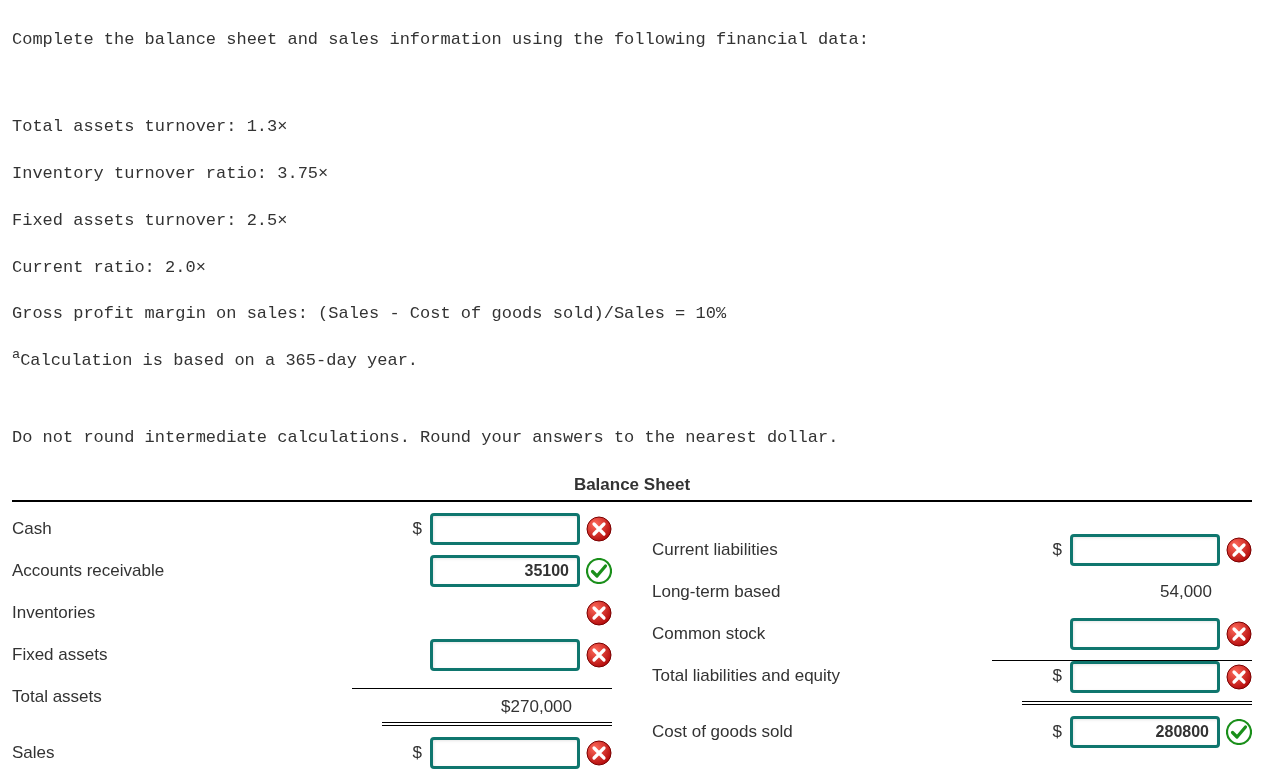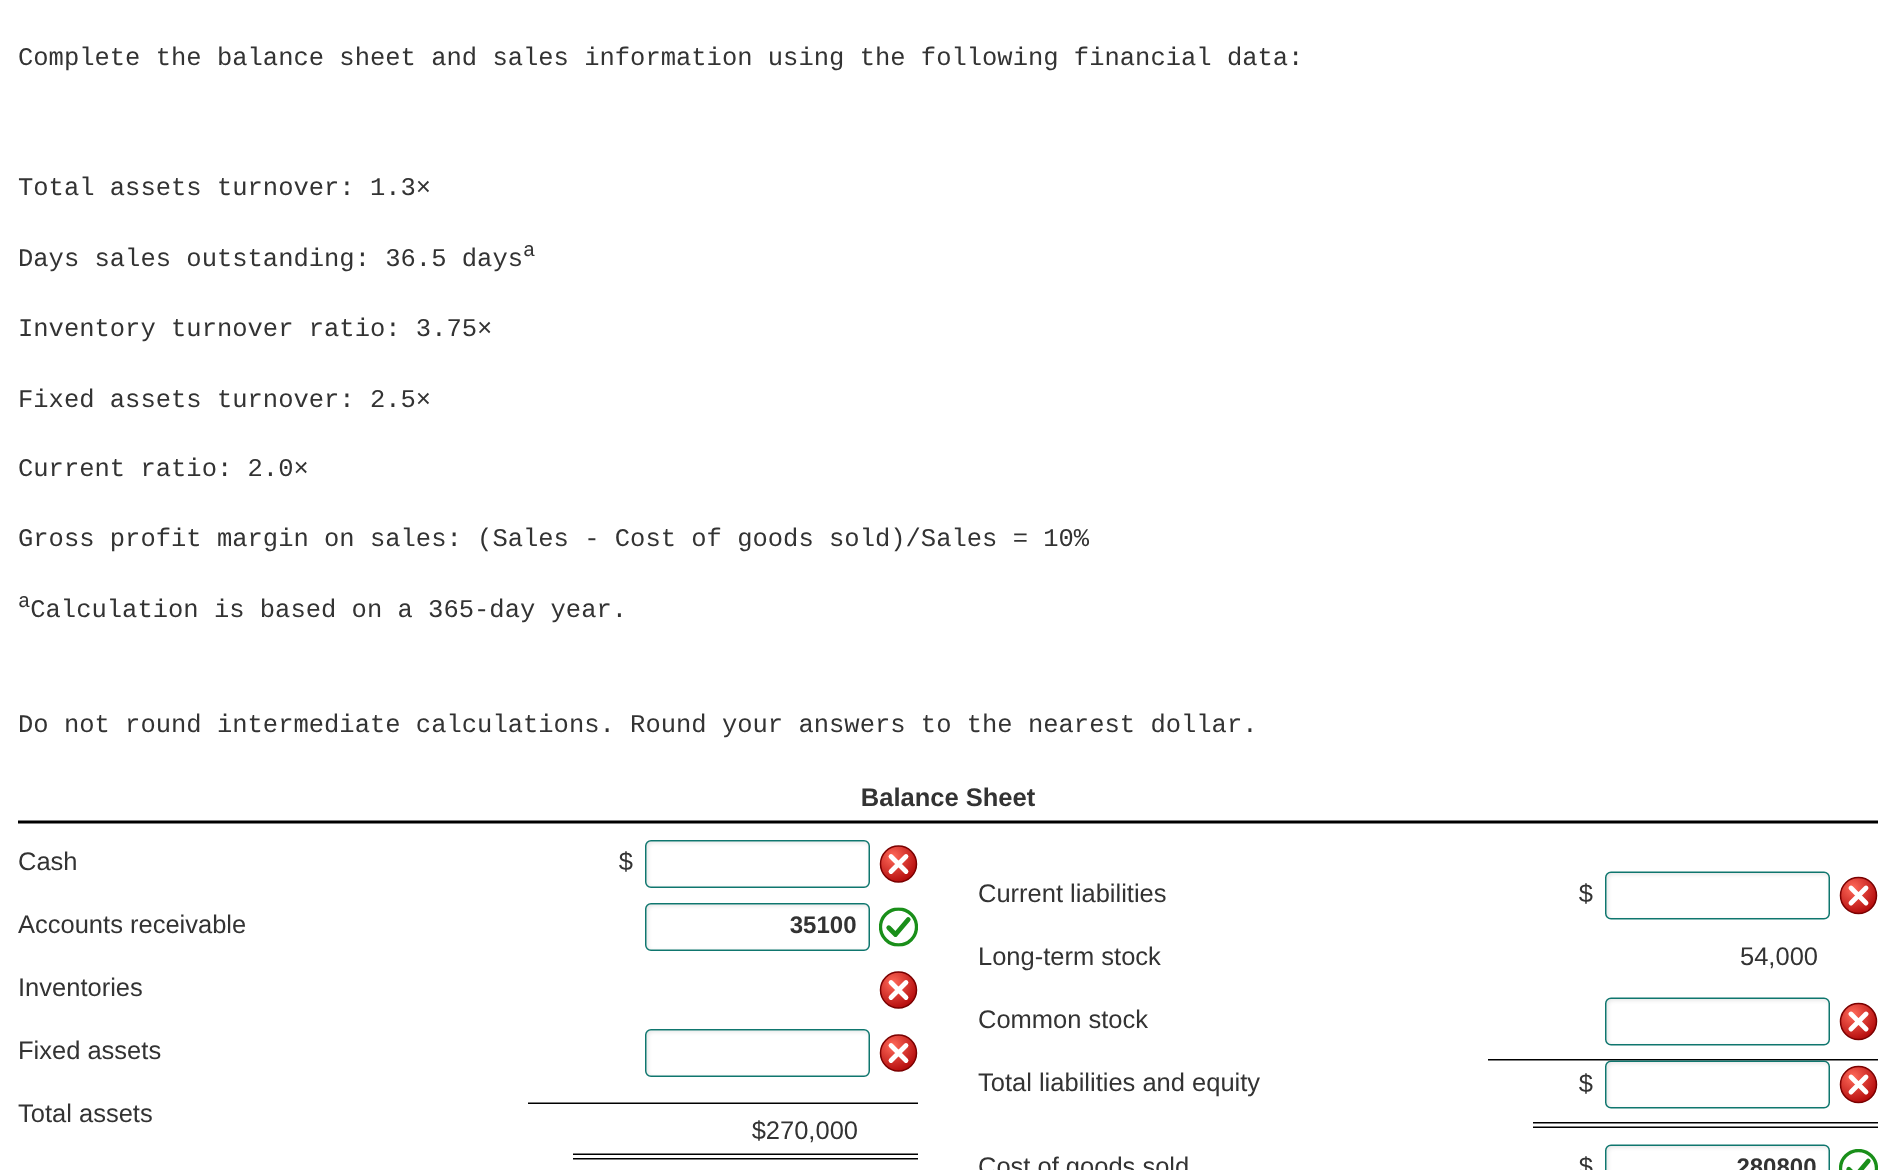--- a/index.html
+++ b/index.html
@@ -44,21 +44,21 @@
     gap: 6px;
     position: relative;
   }
   .dollar {
     font-size: 17px;
     margin-right: 2px;
   }
   input.val {
     width: 150px;
     height: 32px;
-    border: 1px solid #0f766e;
+    border: 3px solid #0f766e;
     border-radius: 4px;
     font-family: inherit;
     font-size: 16px;
     font-weight: bold;
     text-align: right;
     padding: 0 8px;
     color: #333;
     box-shadow: inset 1px 1px 3px rgba(0,0,0,0.1);
   }
   .static-val {
@@ -86,21 +86,20 @@
   .spacer-mark { width:26px; flex-shrink:0; }
 </style>
 </head>
 <body>
 
 <div class="container">
 
   <div class="intro-line">Complete the balance sheet and sales information using the following financial data:</div>
   <div style="height:22px"></div>
   <div class="intro-line">Total assets turnover: 1.3×</div>
-  <div class="intro-line"><span>Days sales outstanding: 36.5 days</span><sup>a</sup></div>
   <div class="intro-line">Inventory turnover ratio: 3.75×</div>
   <div class="intro-line">Fixed assets turnover: 2.5×</div>
   <div class="intro-line">Current ratio: 2.0×</div>
   <div class="intro-line">Gross profit margin on sales: (Sales - Cost of goods sold)/Sales = 10%</div>
   <div class="intro-line"><sup>a</sup><span>Calculation is based on a 365-day year.</span></div>
   <div style="height:12px"></div>
   <div class="intro-line">Do not round intermediate calculations. Round your answers to the nearest dollar.</div>
 
   <div class="section-title">Balance Sheet</div>
 
@@ -228,21 +227,21 @@
                   </radialGradient>
                 </defs>
                 <circle cx="13" cy="13" r="12" fill="url(#rg5)" stroke="#7a0000" stroke-width="1"></circle>
                 <path d="M8 8 L18 18 M18 8 L8 18" stroke="#fff" stroke-width="3.2" stroke-linecap="round"></path>
               </svg>
           </span>
         </div>
       </div>
 
       <div class="row">
-        <div class="label-cell">Long-term stock</div>
+        <div class="label-cell">Long-term based</div>
         <div class="value-cell">
           <span class="static-val">54,000</span>
           <span class="spacer-mark"></span>
         </div>
       </div>
 
       <div class="row">
         <div class="label-cell">Common stock</div>
         <div class="value-cell">
           <input class="val" value="" style="">

